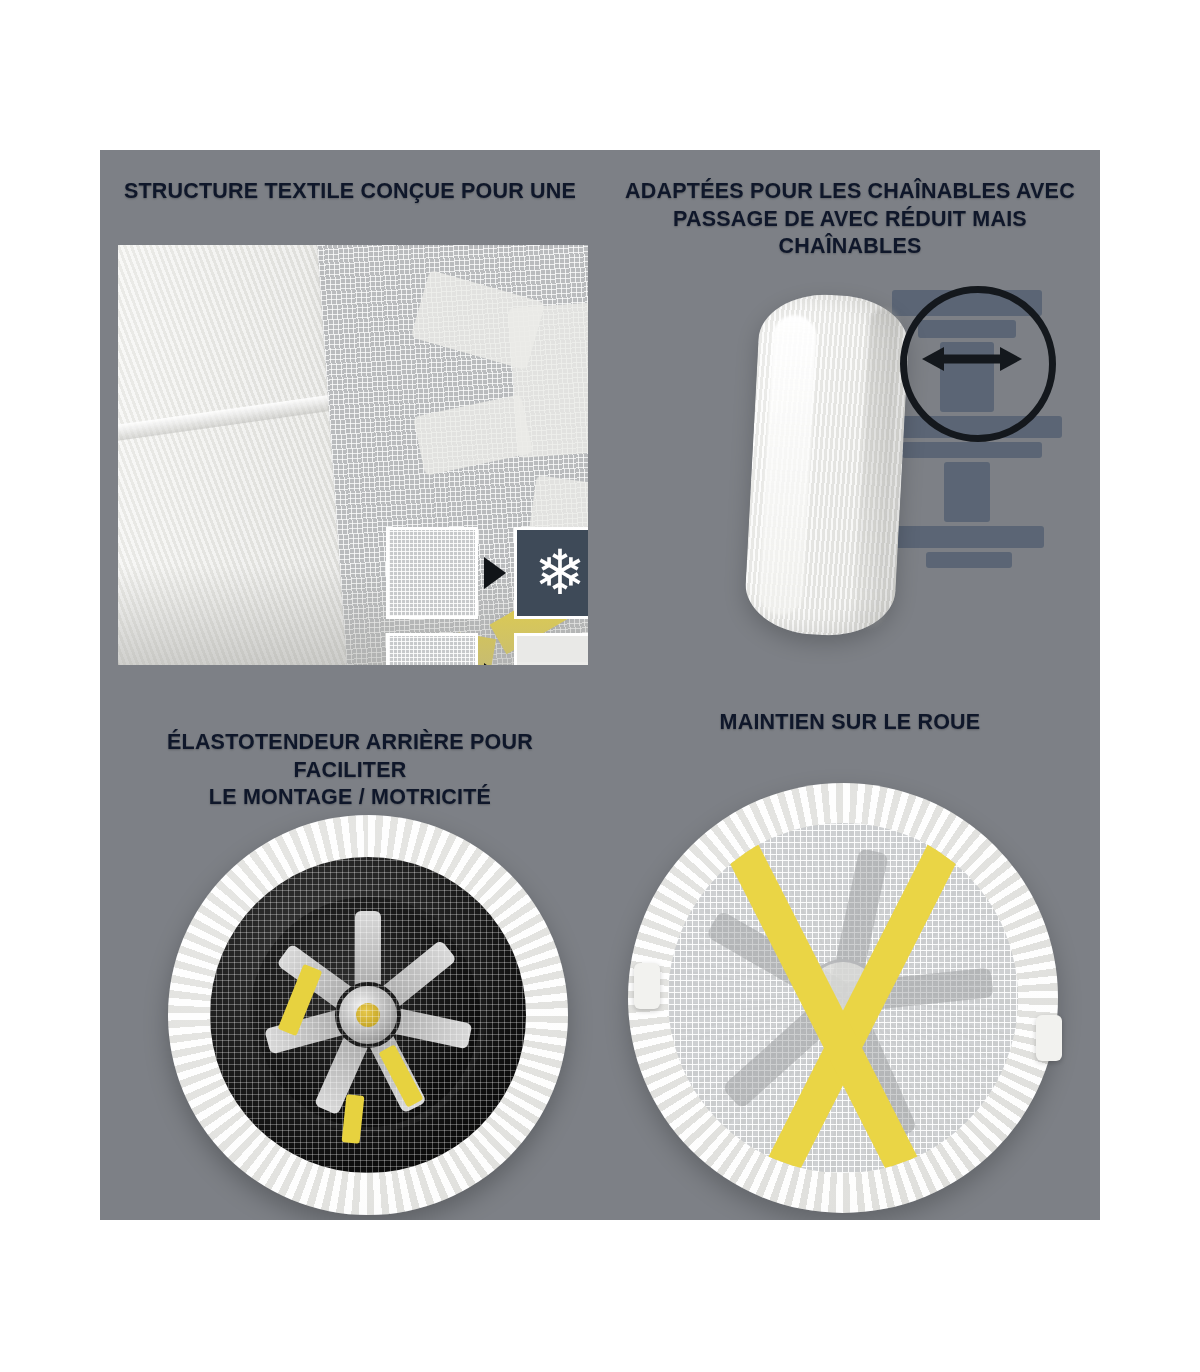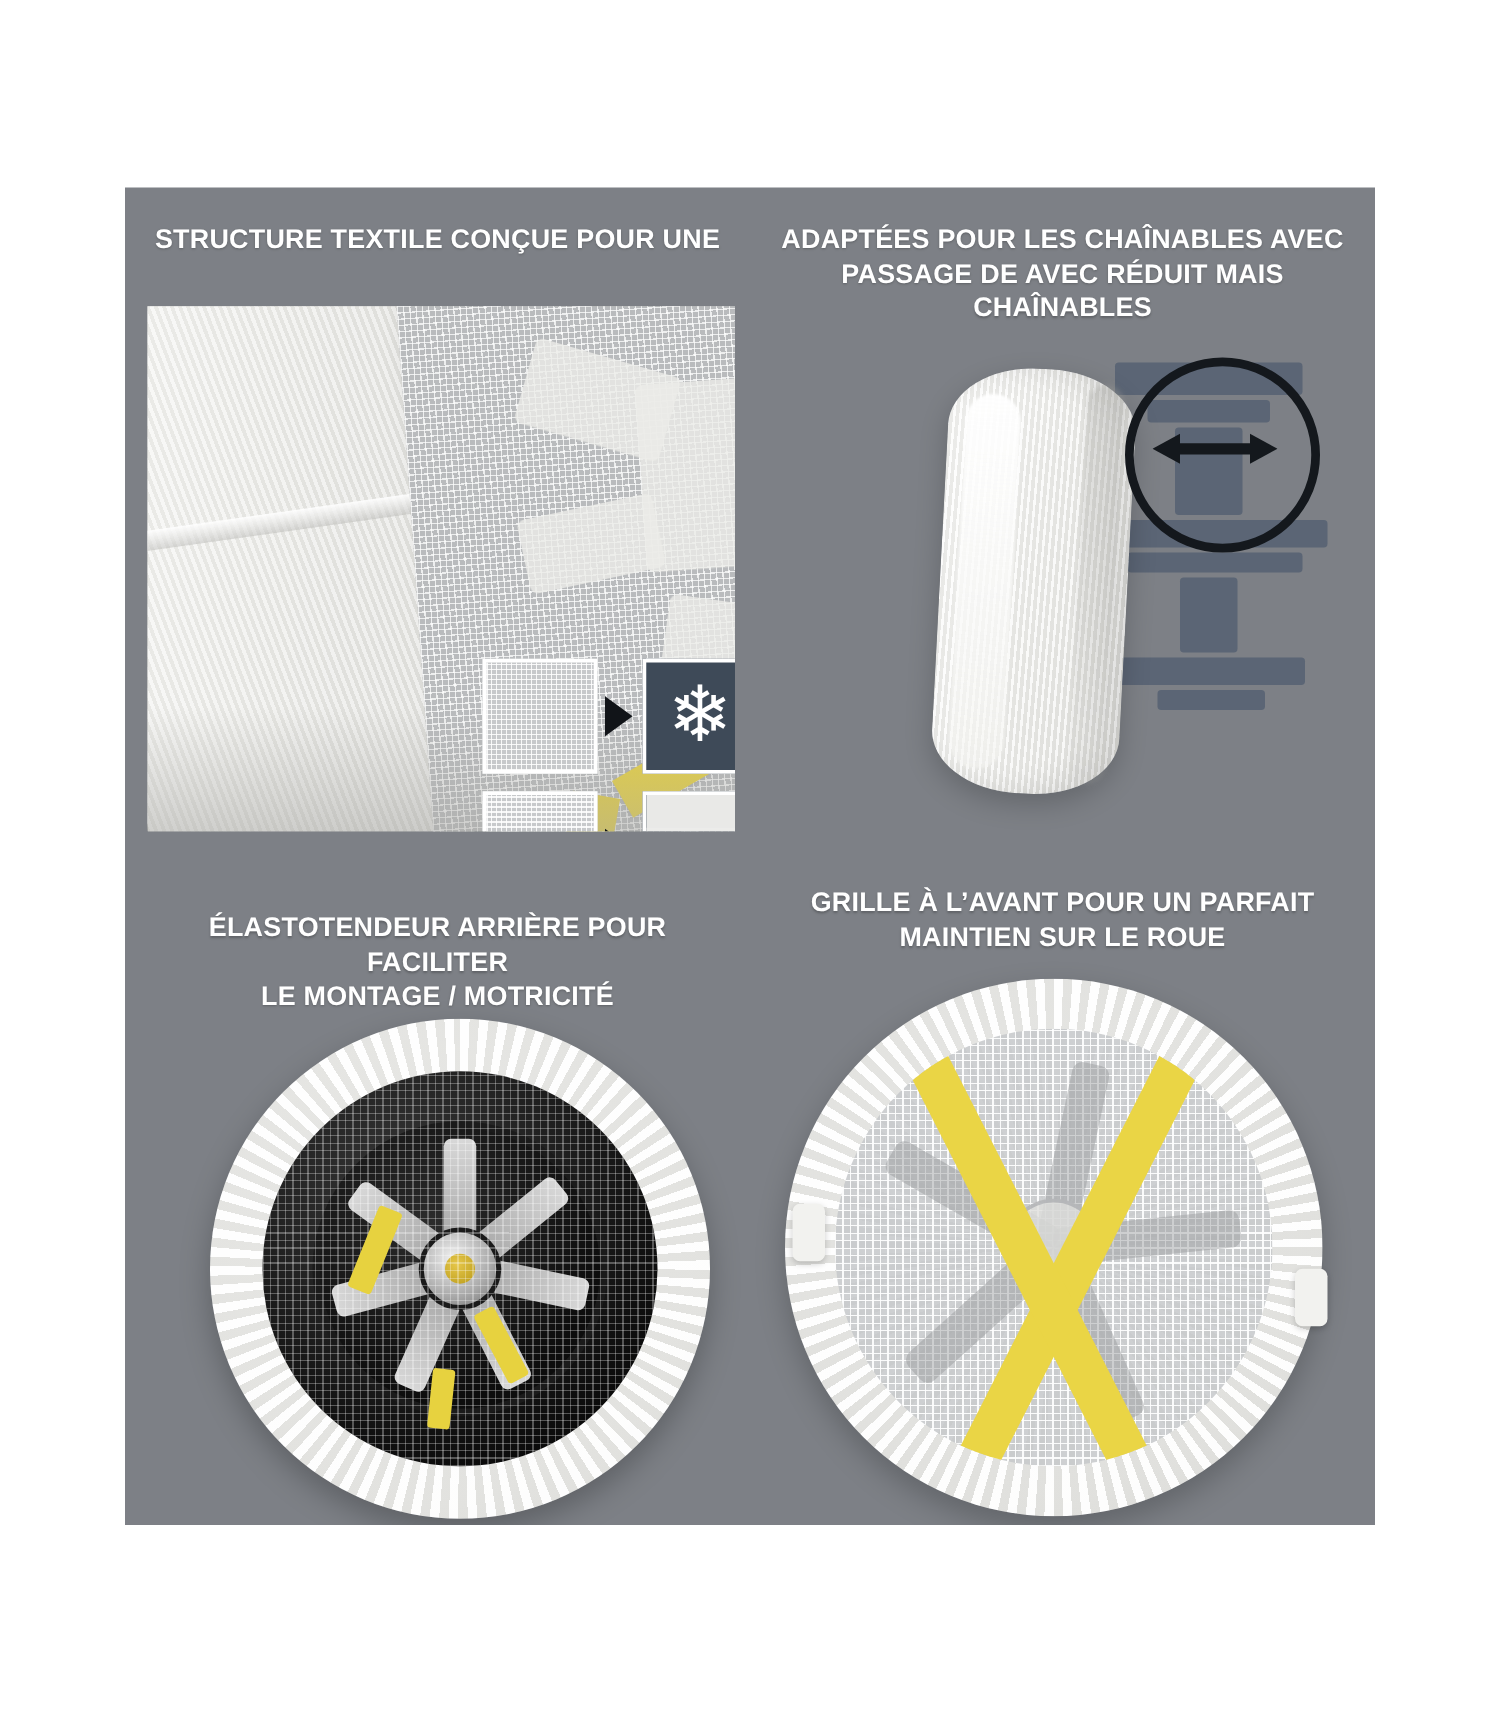--- a/index.html
+++ b/index.html
@@ -34,21 +34,21 @@
   .q-tr { left: 500px; top: 0; }
   .q-bl { left: 0; top: 555px; }
   .q-br { left: 500px; top: 535px; }
 
   .caption {
     position: absolute;
     left: 0;
     width: 100%;
     box-sizing: border-box;
     padding: 0 14px;
-    color: #ffffff;
+    color: #0f172a;
     font-size: 21.5px;
     font-weight: bold;
     letter-spacing: 0.2px;
     line-height: 1.28;
     text-align: center;
     text-shadow: 0 1px 2px rgba(0,0,0,0.25);
   }
   .cap-tl { top: 28px; }
   .cap-tr { top: 28px; }
   .cap-bl { top: 24px; }
@@ -489,21 +489,20 @@
       </div>
       <div class="mesh-overlay"></div>
       <div class="yellow-acc" style="left:190px; top:170px; width:20px; height:70px; transform:rotate(22deg);"></div>
       <div class="yellow-acc" style="left:292px; top:250px; width:18px; height:62px; transform:rotate(-28deg);"></div>
       <div class="yellow-acc" style="left:244px; top:300px; width:18px; height:48px; transform:rotate(6deg);"></div>
     </div>
   </div>
 
   <div class="quad q-br">
     <div class="caption cap-br">
-      <div>GRILLE À L’AVANT POUR UN PARFAIT</div>
       <div>MAINTIEN SUR LE ROUE</div>
     </div>
 
     <div class="grid-stage">
       <div class="grid-ring"></div>
       <div class="grid-face">
         <div class="ghost-spoke" style="transform: rotate(12deg);"></div>
         <div class="ghost-spoke" style="transform: rotate(84deg);"></div>
         <div class="ghost-spoke" style="transform: rotate(156deg);"></div>
         <div class="ghost-spoke" style="transform: rotate(228deg);"></div>

